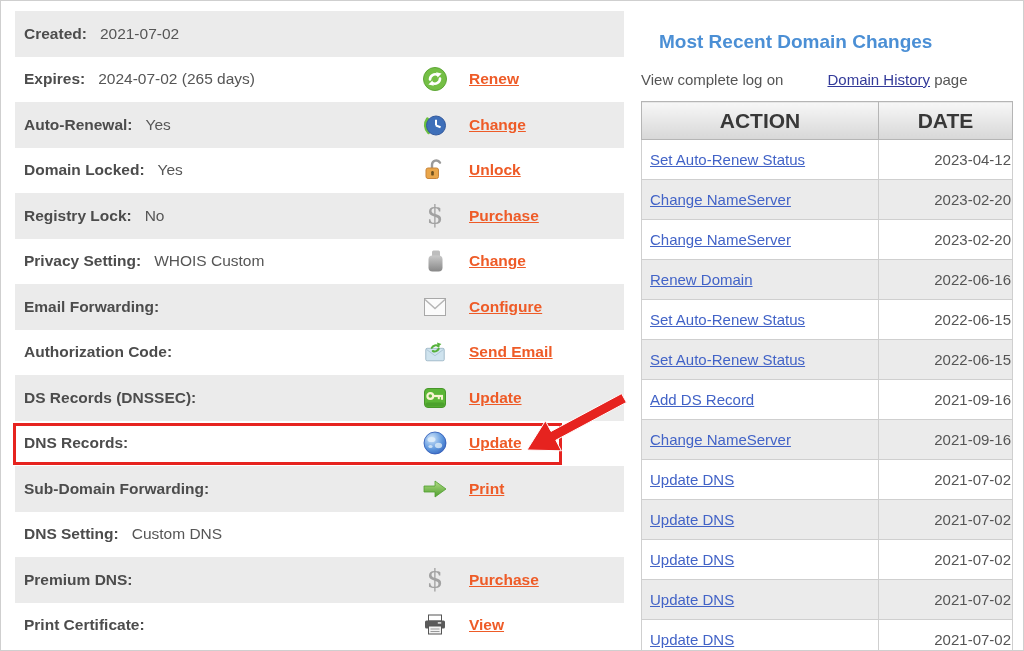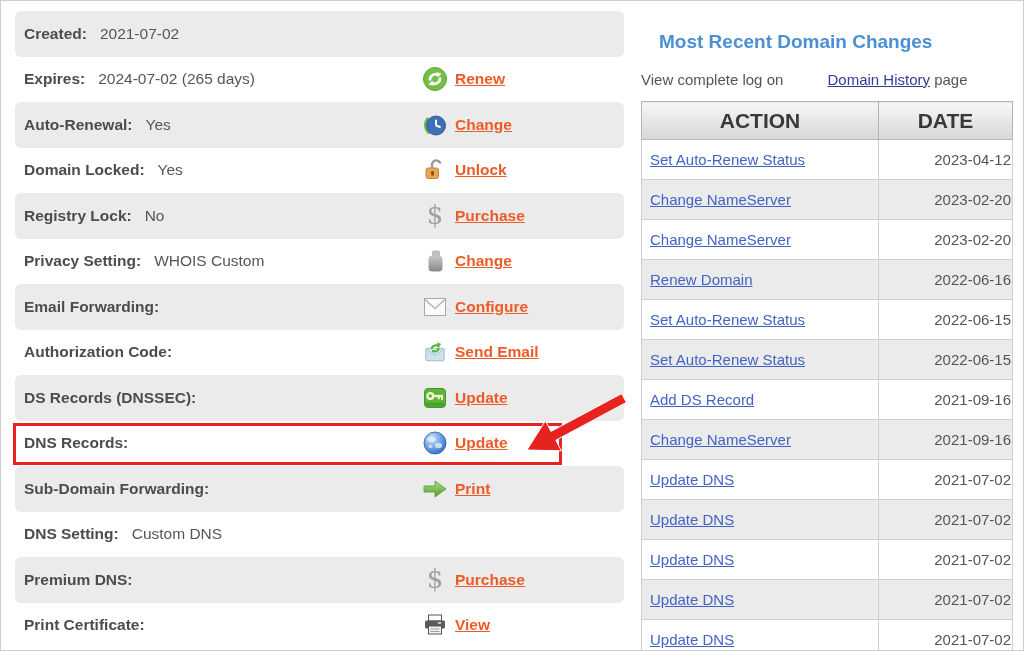--- a/index.html
+++ b/index.html
@@ -3,25 +3,25 @@
 <meta charset="utf-8">
 <style>
   html,body{margin:0;padding:0;background:#fff;}
   .screen{
     position:relative;width:1024px;height:651px;background:#ffffff;
     border:1px solid #cfcfcf;box-sizing:border-box;overflow:hidden;
     font-family:"Liberation Sans",sans-serif;
   }
   
   .left-panel{position:absolute;left:14px;top:10px;width:609px;}
-  .drow{position:relative;height:45.5px;display:flex;align-items:center;padding-left:9px;box-sizing:border-box;border-radius:6px;}
+  .drow{position:relative;height:45.5px;display:flex;align-items:center;padding-left:9px;box-sizing:border-box;}
   .drow.alt{background:#ebebeb;}
   .lbl{font-weight:bold;color:#4c4c4c;font-size:15.5px;white-space:pre;}
   .val{color:#565656;font-size:15.5px;margin-left:13px;white-space:pre;}
-  .action{position:absolute;left:406px;top:0;height:100%;display:flex;align-items:center;gap:7px;}
+  .action{position:absolute;left:406px;top:0;height:100%;display:flex;align-items:center;gap:21px;}
   .ic{width:27px;height:27px;display:flex;align-items:center;justify-content:center;}
   .olink{color:#ee5b27;font-weight:bold;font-size:15.5px;text-decoration:underline;cursor:pointer;}
   
   .red-box{position:absolute;left:12px;top:422px;width:549px;height:42px;border:3px solid #e6231f;box-sizing:border-box;pointer-events:none;}
   .red-arrow{position:absolute;left:498px;top:392px;pointer-events:none;}
   
   .right-panel{position:absolute;left:640px;top:12px;width:371px;}
   .rc-title{margin:18px;font-size:19px;line-height:22px;color:#4b8fd5;font-weight:bold;}
   .rc-sub{font-size:15px;color:#555;margin-top:4px;}
   .rc-sub a{color:#333a99;text-decoration:underline;cursor:pointer;padding-left:40px;}

